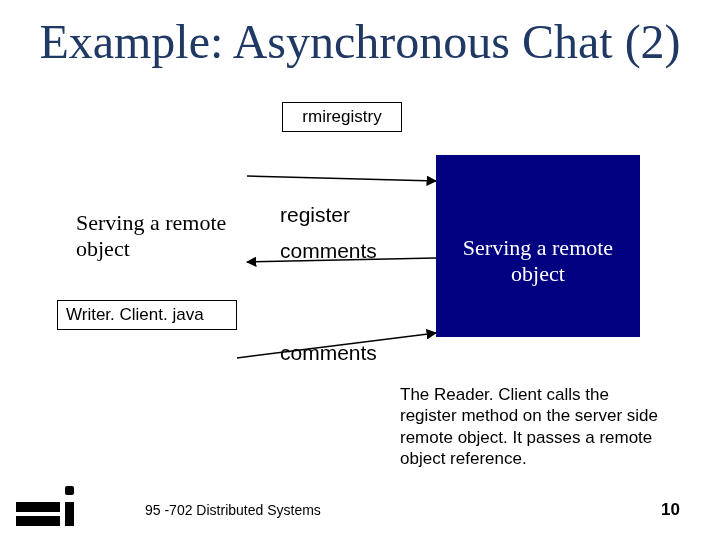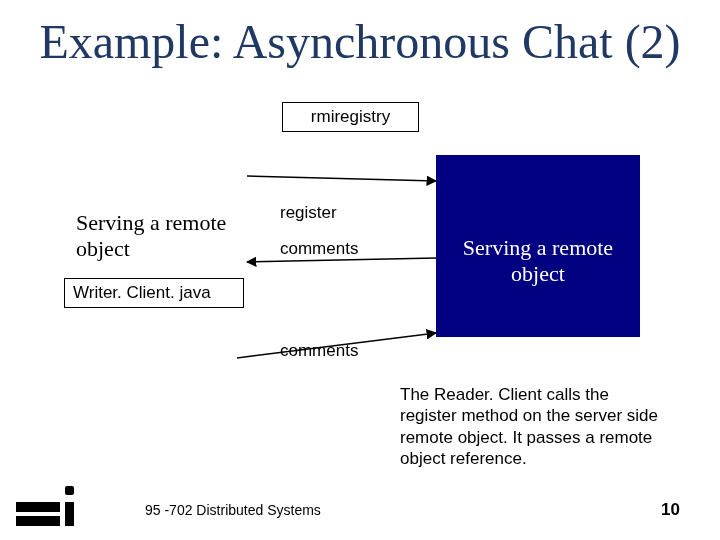--- a/index.html
+++ b/index.html
@@ -30,21 +30,21 @@
   .box {
     position: absolute;
     border: 1px solid #000;
     background: #fff;
     font-size: 17px;
     padding: 4px 8px;
     box-sizing: border-box;
   }
   .label {
     position: absolute;
-    font-size: 17px;
+    font-size: 21px;
   }
   .serving {
     position: absolute;
     font-family: "Times New Roman", Times, serif;
     font-size: 22px;
     line-height: 1.2;
   }
   .server-box {
     position: absolute;
     background: #000080;
@@ -90,26 +90,26 @@
     pointer-events: none;
   }
 </style>
 </head>
 <body>
 
 <div class="slide">
 
   <div class="title">Example: Asynchronous Chat (2)</div>
 
-  <div class="box" style="left:282px; top:102px; width:137px; height:30px; text-align:center;">rmiregistry</div>
+  <div class="box" style="left:282px; top:102px; width:120px; height:30px; text-align:center;">rmiregistry</div>
 
 
   <div class="serving" style="left:76px; top:210px; width:185px;">Serving a remote object</div>
 
-  <div class="box" style="left:57px; top:278px; width:180px; height:30px;margin-left:7px;">Writer. Client. java</div>
+  <div class="box" style="left:57px; top:300px; width:180px; height:30px;">Writer. Client. java</div>
 
   <div class="server-box" style="left:436px; top:155px; width:204px; height:182px;">Serving a remote object</div>
 
   <div class="label" style="left:280px; top:203px;">register</div>
   <div class="label" style="left:280px; top:239px;">comments</div>
   <div class="label" style="left:280px; top:341px;">comments</div>
 
   <svg class="arrows" viewBox="0 0 720 540">
     <defs>
       <marker id="ah" viewBox="0 0 10 10" refX="9" refY="5" markerWidth="7" markerHeight="7" orient="auto-start-reverse">

